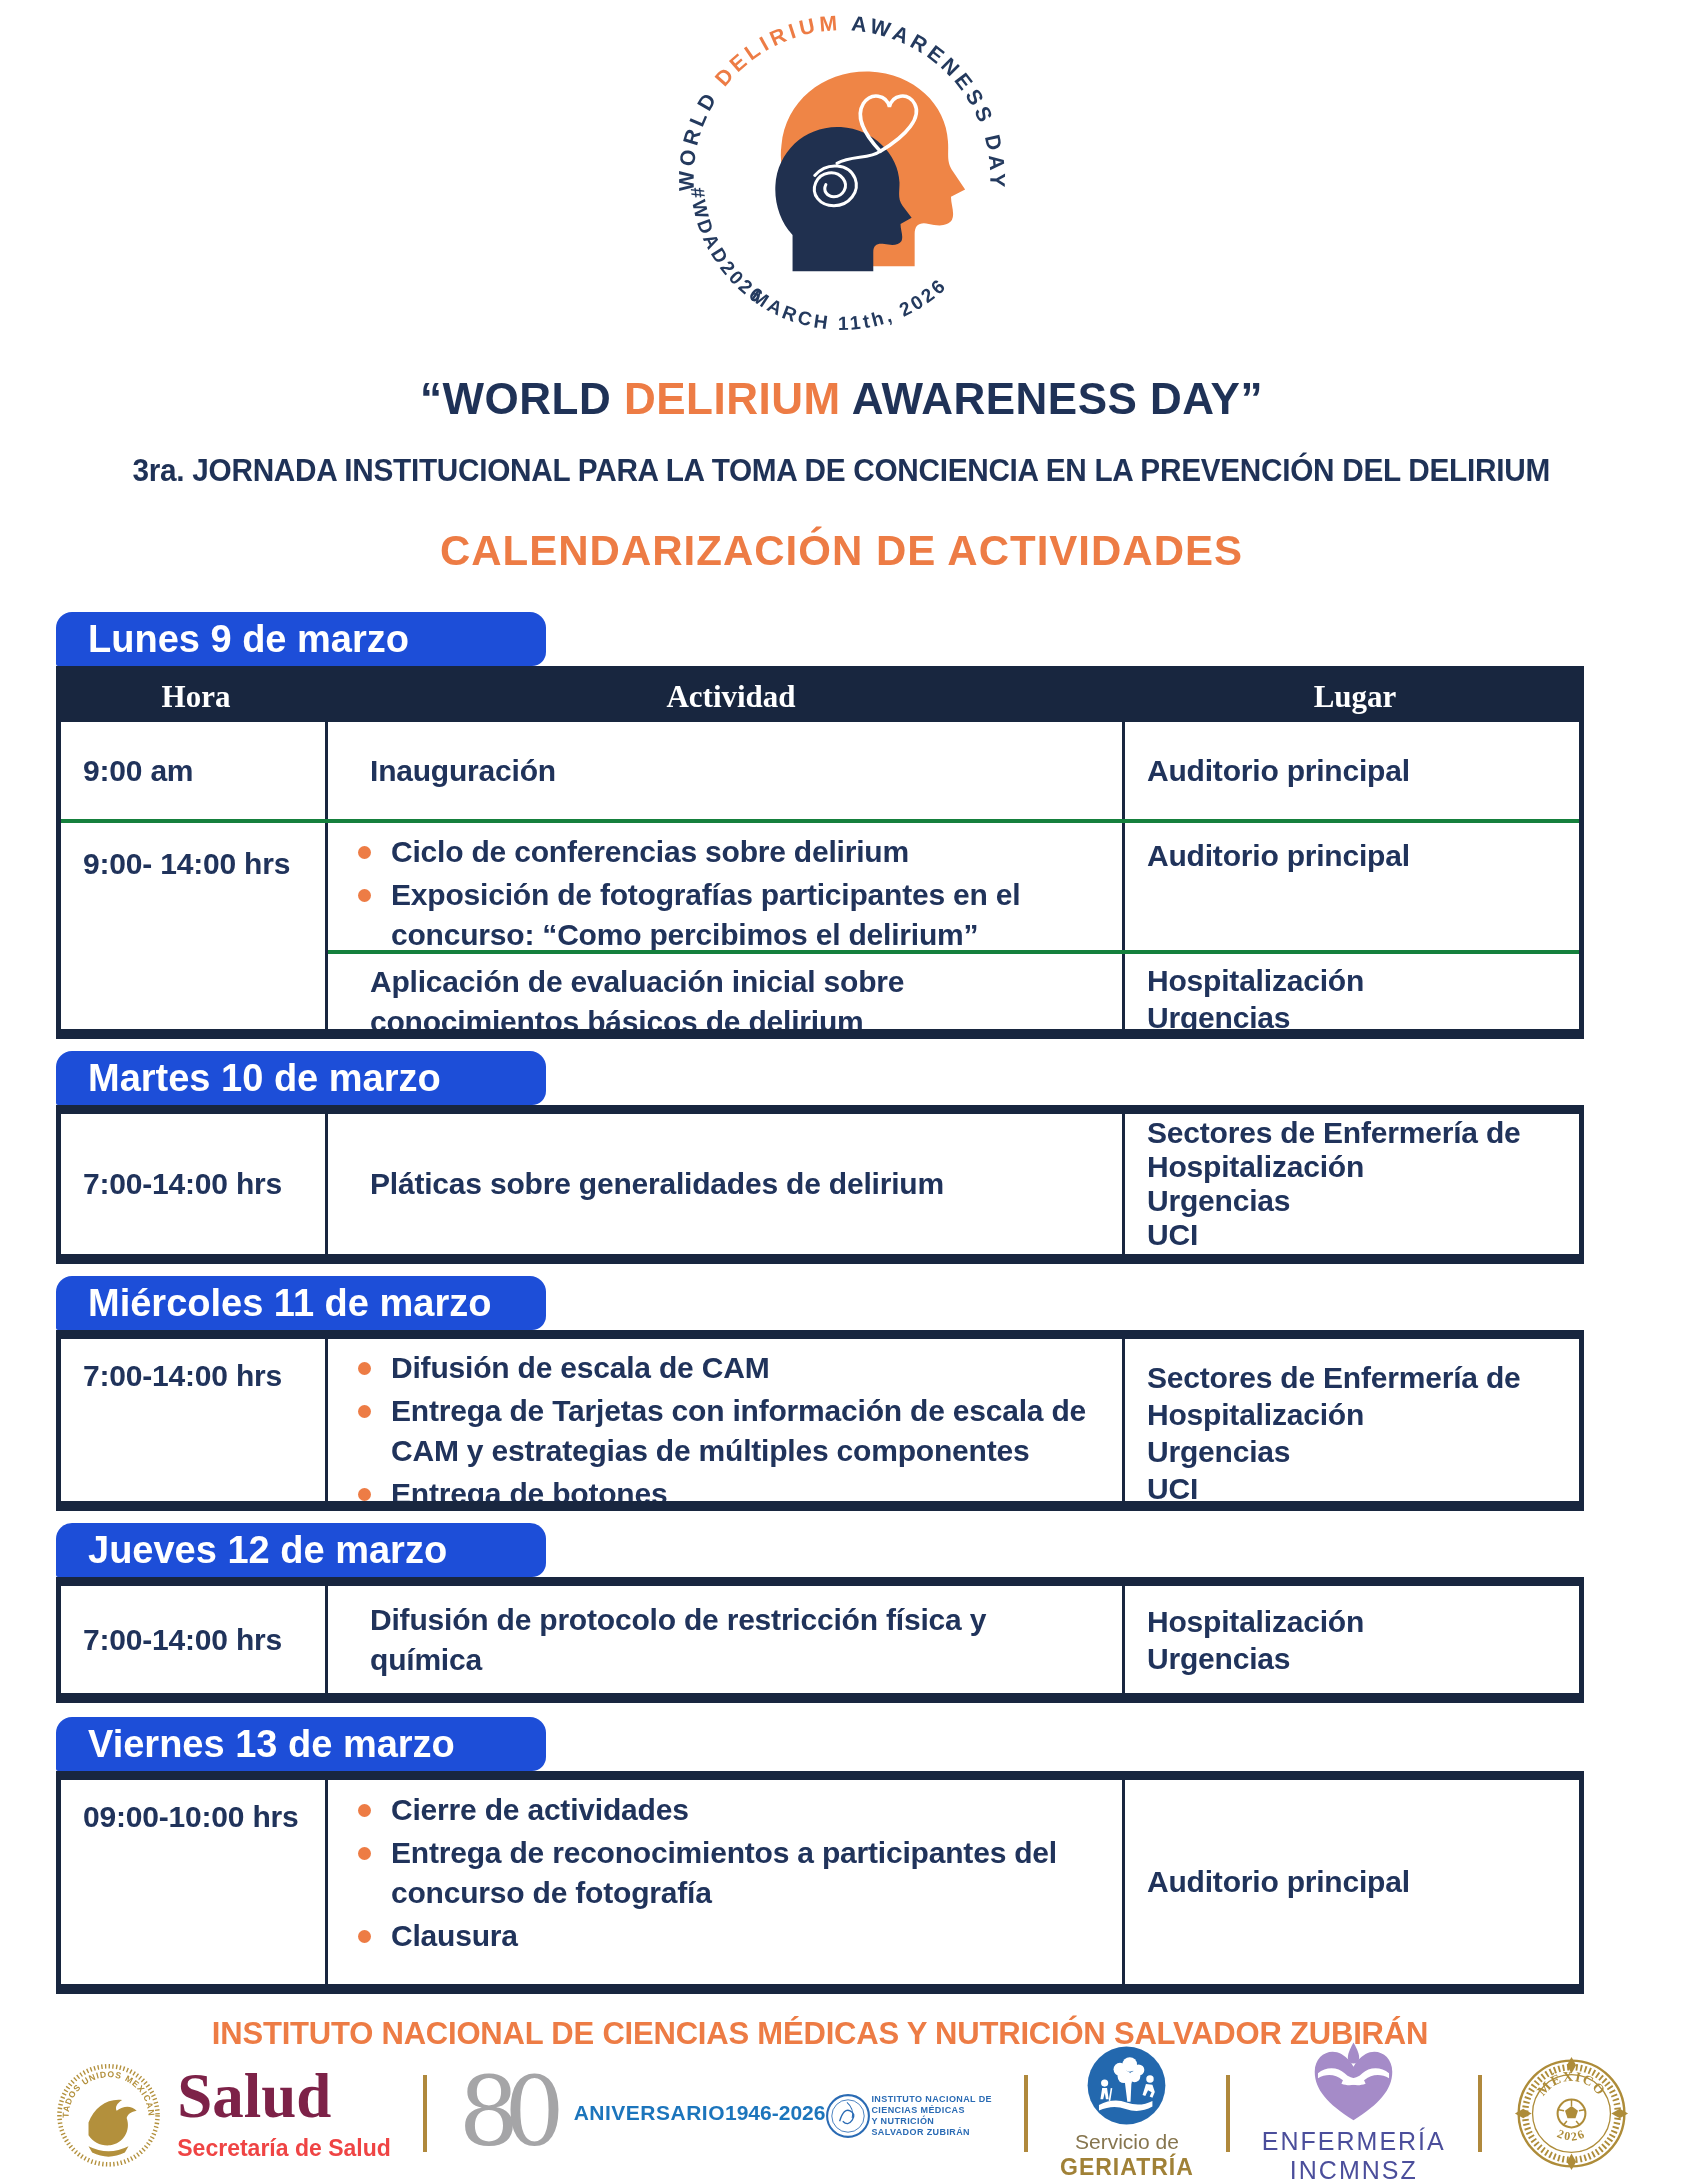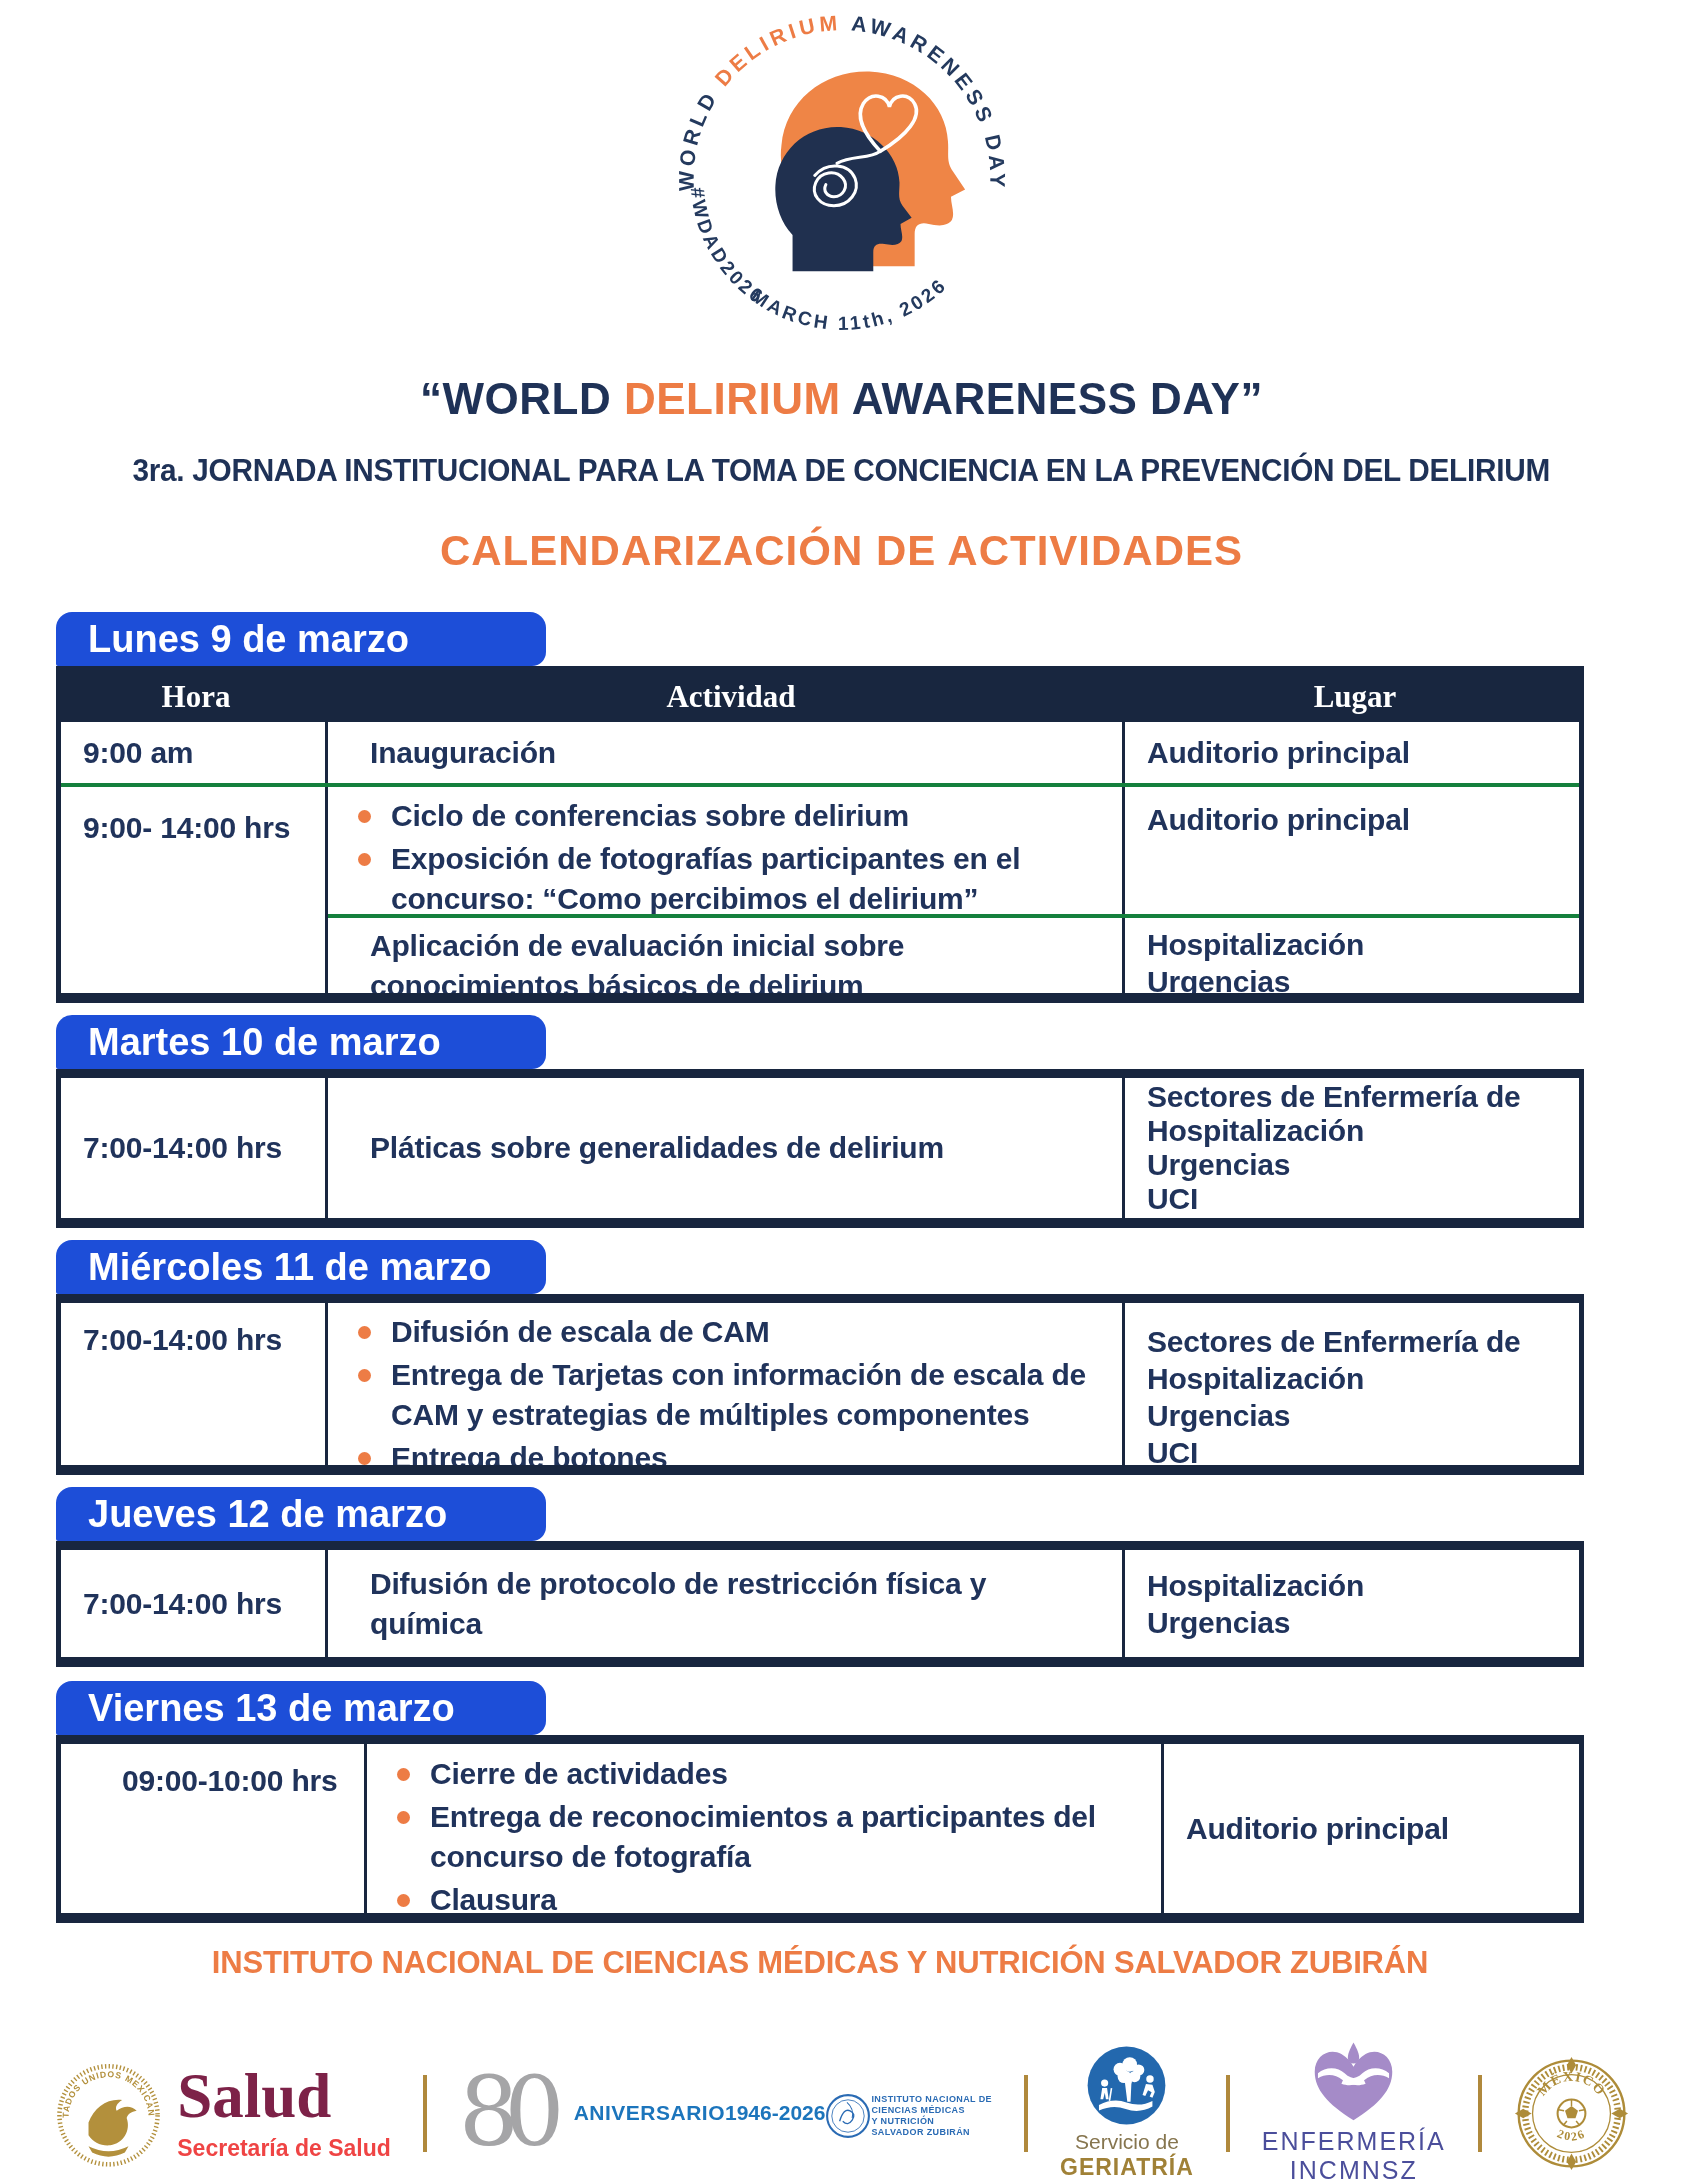--- a/index.html
+++ b/index.html
@@ -43,27 +43,27 @@
 
   .plain-act { padding-left:42px; padding-right:30px; line-height:40px; }
   .blist { padding:9px 26px 0 30px; }
   .bitem { display:flex; margin-bottom:3px; }
   .bdot { width:13px; height:13px; border-radius:50%; background:#ED7C45; margin-top:14px; margin-right:20px; flex:none; }
   .btext { line-height:40px; }
 
   .sep { border-top:4px solid #15803d; }
   .r2-right { flex:1; display:flex; flex-direction:column; }
 
-  .row-lunes-1 { height:61px; }
+  .row-lunes-1 { height:97px; }
   .row-lunes-2a { height:127px; }
   .row-lunes-2b { height:79px; }
   .row-martes { height:140px; }
   .row-miercoles { height:162px; }
   .row-jueves { height:107px; }
-  .row-viernes { height:169px;margin-left:39px; }
+  .row-viernes { height:204px; }
 
   .mt12 { margin-top:12px; } .mt14 { margin-top:14px; }
   .pt8 { padding-top:8px; } .pt10 { padding-top:10px; } .pt14 { padding-top:14px; }
   .pt20 { padding-top:20px; } .pt24 { padding-top:24px; }
 
   
   .institute { margin-top:22px; text-align:center; font-size:31px; font-weight:700; color:#ED7C45; letter-spacing:-0.2px; }
   .logos { position:absolute; top:2041px; left:0; width:100%; display:flex; justify-content:center; align-items:center; gap:32px; }
   .gold-bar { width:4px; height:77px; background:#B0893C; flex:none; }
   .salud-group { display:flex; align-items:center; gap:14px; }

